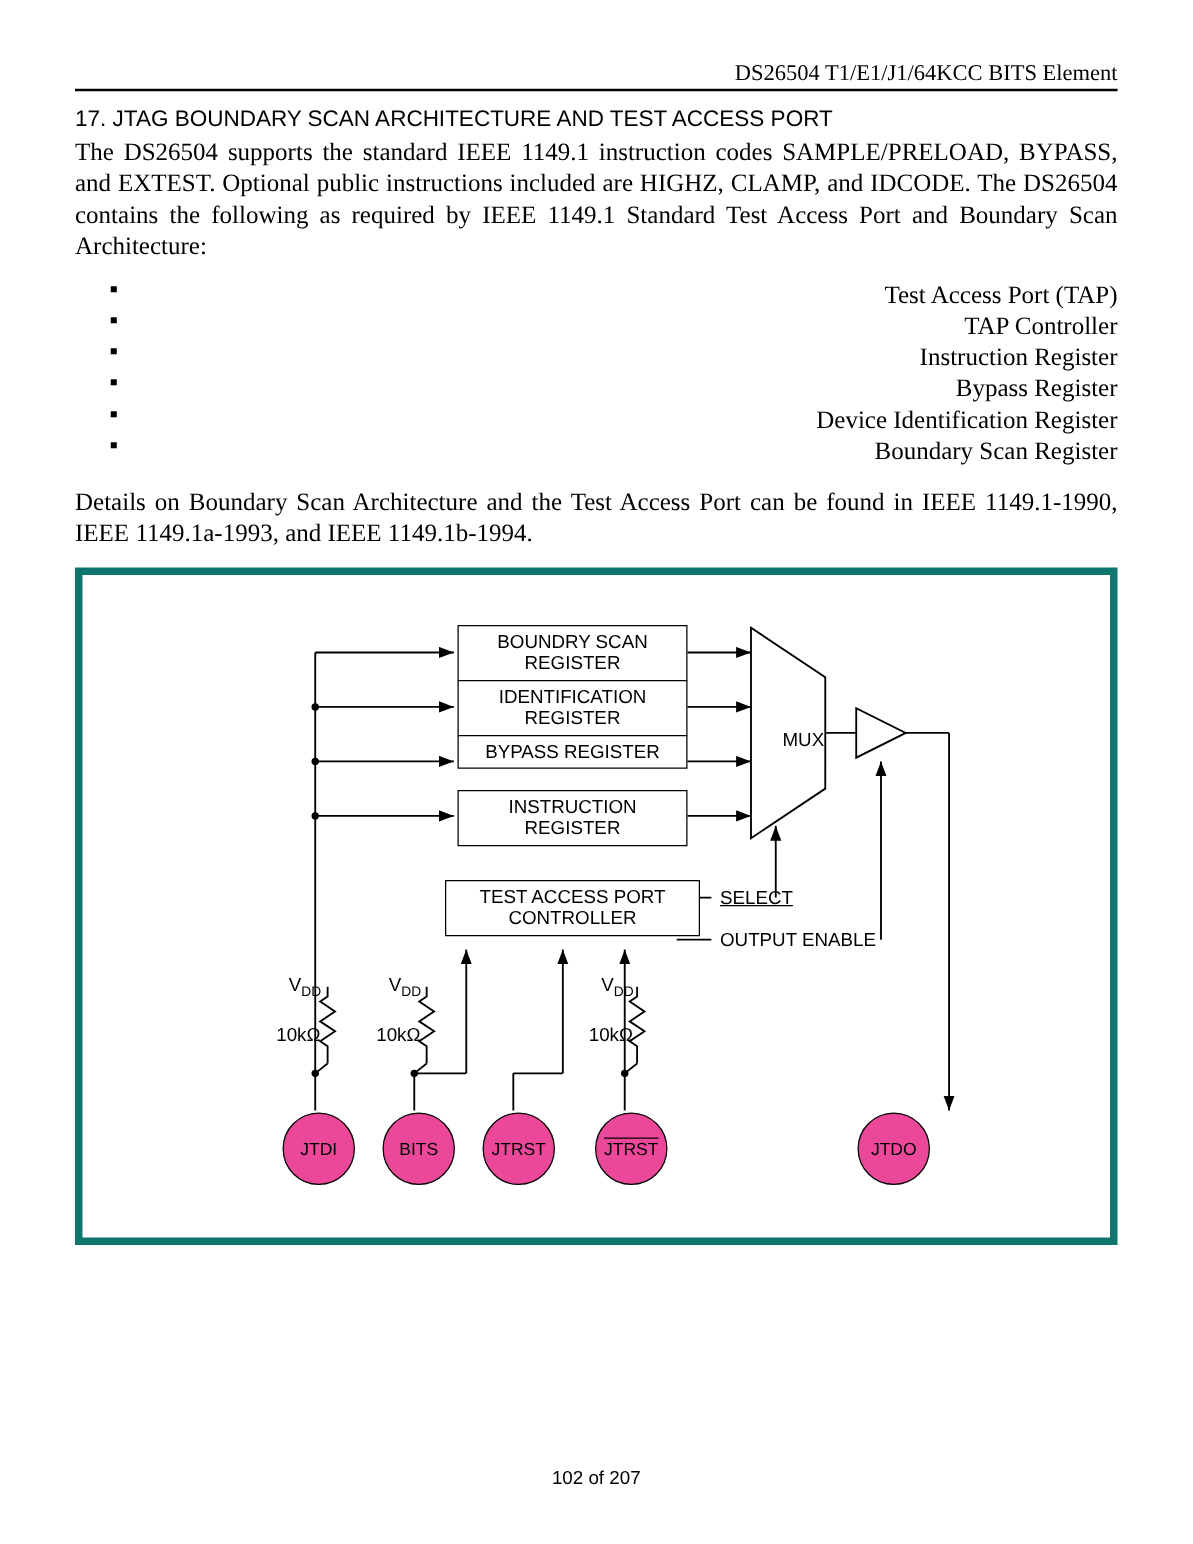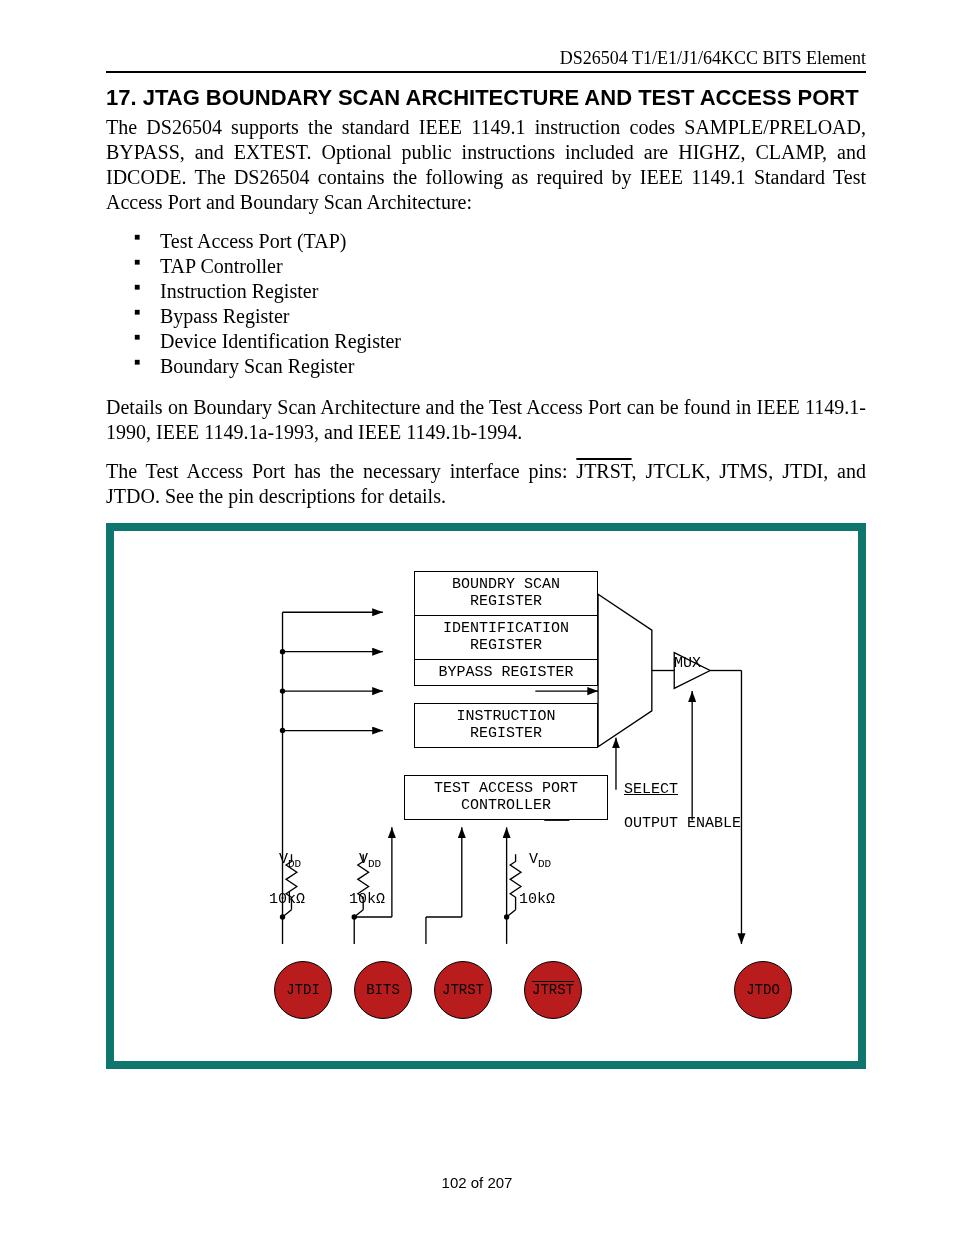--- a/index.html
+++ b/index.html
@@ -6,49 +6,49 @@
     margin: 0;
     padding: 0;
     background: #fff;
     font-family: "Times New Roman", Times, serif;
     color: #000;
     width: 954px;
     height: 1235px;
     position: relative;
   }
   .page {
-    padding: 48px 88px 0 60px;
-    margin-left: 46px;
+    padding: 48px 60px 0 60px;
   }
   .running-head {
     font-size: 18px;
     text-align: right;
     margin-bottom: 2px;
   }
   .rule {
     border: none;
     border-top: 2px solid #000;
     margin: 0 0 10px 0;
   }
   h2.section-title {
     font-family: Arial, Helvetica, sans-serif;
-    font-weight: bold;
-    font-size: 22px;
+    font-weight: normal;
+    font-size: 18px;
     margin: 12px 0 4px 0;
   }
   p.body {
     font-size: 20px;
     line-height: 1.25;
     margin: 0 0 14px 0;
     text-align: justify;
   }
   ul.bullets {
     margin: 0 0 16px 28px;
     padding: 0;
     list-style: none;
+    text-align: right;
   }
   ul.bullets li {
     font-size: 20px;
     line-height: 1.25;
     position: relative;
     padding-left: 26px;
   }
   ul.bullets li::before {
     content: "■";
     position: absolute;
@@ -59,24 +59,24 @@
   .overline {
     text-decoration: overline;
   }
   h3.figure-title {
     font-family: Arial, Helvetica, sans-serif;
     font-weight: bold;
     font-size: 21px;
     margin: 10px 0 14px 0;
   }
   .diagram-box {
-    border: 8px solid #0f766e;
+    border: 6px solid #0f766e;
     height: 530px;
     position: relative;
-    font-family: Liberation Mono, monospace;
+    font-family: Liberation Sans, sans-serif;
     font-size: 15px;
   }
   .reg {
     position: absolute;
     border: 1px solid #000;
     text-align: center;
     padding: 4px 6px;
     line-height: 1.15;
     background: #fff;
     width: 170px;
@@ -101,21 +101,21 @@
   .res.b { left: 235px; top: 360px; }
   .res.c { left: 405px; top: 360px; }
   .pin {
     position: absolute;
     width: 56px; height: 56px;
     border: 1px solid #000;
     border-radius: 50%;
     text-align: center;
     line-height: 56px;
     font-size: 14px;
-    background: #b91c1c;
+    background: #ec4899;
   }
   .pin.jtdi  { left: 160px; top: 430px; }
   .pin.jtms  { left: 240px; top: 430px; }
   .pin.jtclk { left: 320px; top: 430px; }
   .pin.jtrst { left: 410px; top: 430px; }
   .pin.jtdo  { left: 620px; top: 430px; }
   .pin .ol { text-decoration: overline; }
   svg.wires {
     position: absolute;
     left: 0; top: 0;
@@ -150,23 +150,20 @@
     <li>Test Access Port (TAP)</li>
     <li>TAP Controller</li>
     <li>Instruction Register</li>
     <li>Bypass Register</li>
     <li>Device Identification Register</li>
     <li>Boundary Scan Register</li>
   </ul>
 
   <p class="body">Details on Boundary Scan Architecture and the Test Access Port can be found in IEEE 1149.1-1990, IEEE 1149.1a-1993, and IEEE 1149.1b-1994.</p>
 
-  <p class="body">
-    <span>The Test Access Port has the necessary interface pins: </span><span class="overline">JTRST</span><span>, JTCLK, JTMS, JTDI, and JTDO. See the pin descriptions for details.</span>
-  </p>
 
 
   <div class="diagram-box">
 
     <svg class="wires" viewBox="0 0 830 530">
       <defs>
         <marker id="ah" markerWidth="10" markerHeight="10" refX="8" refY="3" orient="auto">
           <path d="M0,0 L8,3 L0,6 Z" fill="#000"></path>
         </marker>
       </defs>

